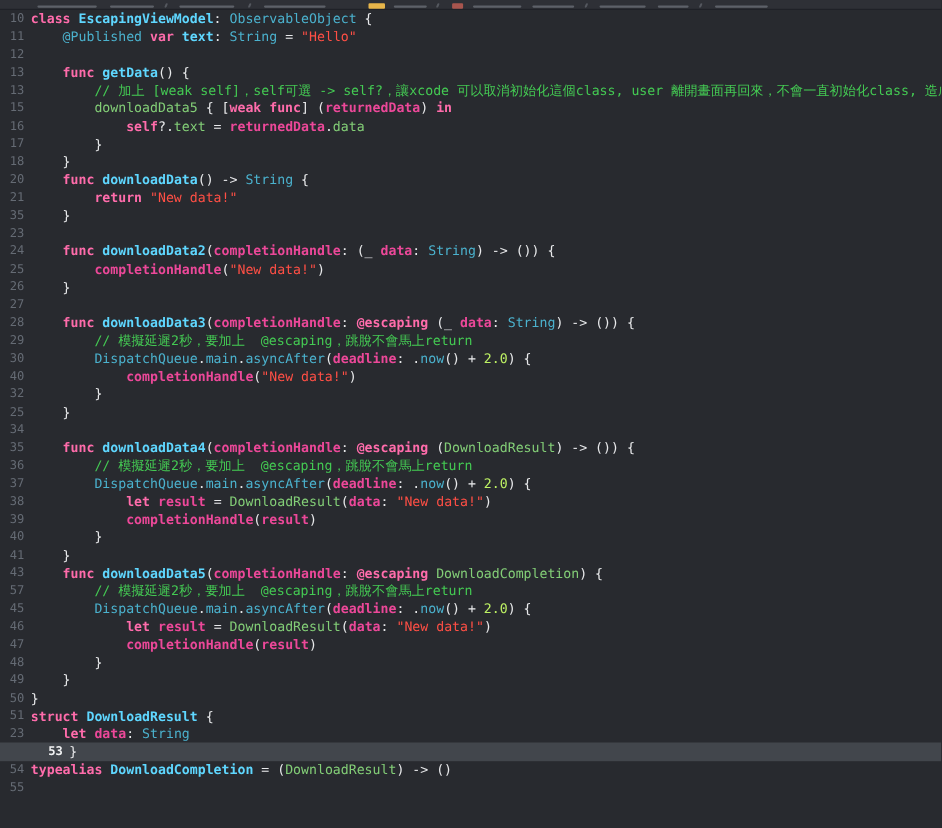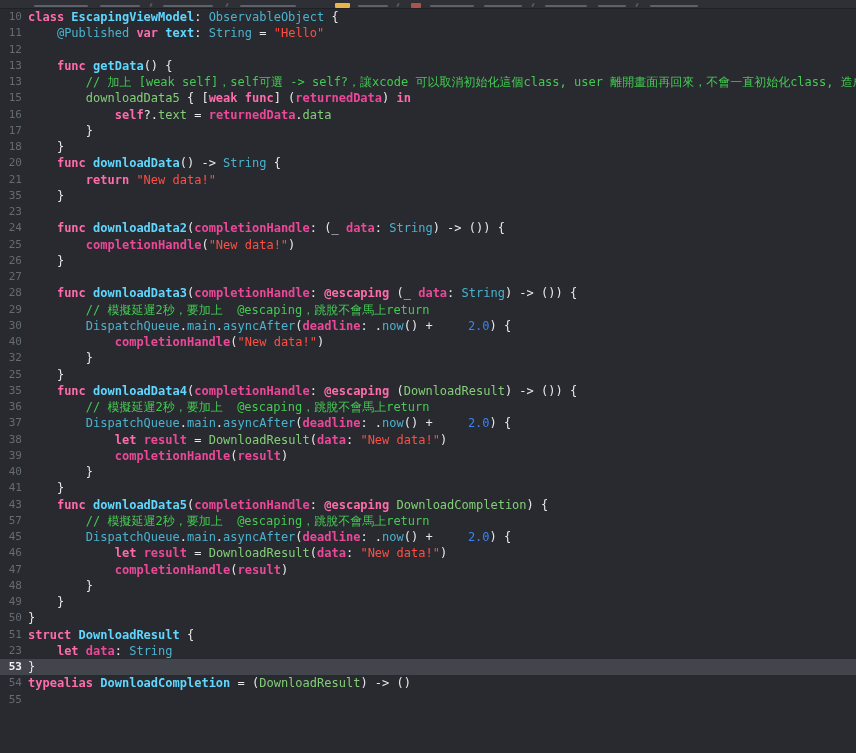--- a/index.html
+++ b/index.html
@@ -7,32 +7,32 @@
        font-family:"DejaVu Sans Mono","Liberation Mono",monospace;}
   
   #jumpbar{position:absolute;top:0;left:0;width:856px;height:8px;background:#2e3036;
            border-bottom:1px solid #1f2126;}
   .frag{position:absolute;bottom:1px;height:2px;border-radius:1px;background:#858a93;opacity:.55;}
   .frag.sep{height:4px;width:2px !important;transform:skewX(-20deg);opacity:.45;}
   .frag.icon{height:5px;opacity:1;border-radius:1px;bottom:0;}
   
   #editor{position:absolute;top:9px;left:0;width:856px;height:744px;overflow:hidden;}
   .row{display:flex;height:16.25px;line-height:16.25px;font-size:12px;white-space:pre;overflow:hidden;}
-  .row.current{background:#42464c;}
+  .row.current{background:#42464c;padding-left:35px;}
   .ln{flex:0 0 22px;text-align:right;padding-right:6px;color:#656b74;font-size:11px;
       -webkit-user-select:none;user-select:none;}
   .row.current .ln{color:#f1f2f3;font-weight:bold;}
   .code{flex:1;overflow:hidden;}
   .kw  {color:#ff6cab;font-weight:bold;}
   .decl{color:#5fd7ff;font-weight:bold;}
   .sdk {color:#4bb2ce;}
   .use {color:#83ce77;}
   .cmt {color:#44ca53;}
   .str {color:#ff4f45;}
-  .num {color:#3b82f6;margin-left:28px;}
+  .num {color:#bef264;}
   .pln {color:#e8e9eb;}
   .id  {color:#ec4899;font-weight:bold;}
 </style>
 </head>
 <body>
 
 <div id="app">
   <div id="jumpbar">
       <div class="frag" style="left: 34px; width: 54px;"></div>
       <div class="frag" style="left: 100px; width: 40px;"></div>
@@ -69,20 +69,21 @@
       <div class="row"><span class="ln">24</span><span class="code"><span class="pln">    </span><span class="kw">func</span><span class="pln"> </span><span class="decl">downloadData2</span><span class="pln">(</span><span class="id">completionHandle</span><span class="pln">: (_ </span><span class="id">data</span><span class="pln">: </span><span class="sdk">String</span><span class="pln">) -&gt; ()) {</span></span></div>
       <div class="row"><span class="ln">25</span><span class="code"><span class="pln">        </span><span class="id">completionHandle</span><span class="pln">(</span><span class="str">"New data!"</span><span class="pln">)</span></span></div>
       <div class="row"><span class="ln">26</span><span class="code"><span class="pln">    }</span></span></div>
       <div class="row"><span class="ln">27</span><span class="code"></span></div>
       <div class="row"><span class="ln">28</span><span class="code"><span class="pln">    </span><span class="kw">func</span><span class="pln"> </span><span class="decl">downloadData3</span><span class="pln">(</span><span class="id">completionHandle</span><span class="pln">: </span><span class="kw">@escaping</span><span class="pln"> (_ </span><span class="id">data</span><span class="pln">: </span><span class="sdk">String</span><span class="pln">) -&gt; ()) {</span></span></div>
       <div class="row"><span class="ln">29</span><span class="code"><span class="pln">        </span><span class="cmt">// 模擬延遲2秒，要加上  @escaping，跳脫不會馬上return</span></span></div>
       <div class="row"><span class="ln">30</span><span class="code"><span class="pln">        </span><span class="sdk">DispatchQueue</span><span class="pln">.</span><span class="sdk">main</span><span class="pln">.</span><span class="sdk">asyncAfter</span><span class="pln">(</span><span class="id">deadline</span><span class="pln">: .</span><span class="sdk">now</span><span class="pln">() + </span><span class="num">2.0</span><span class="pln">) {</span></span></div>
       <div class="row"><span class="ln">40</span><span class="code"><span class="pln">            </span><span class="id">completionHandle</span><span class="pln">(</span><span class="str">"New data!"</span><span class="pln">)</span></span></div>
       <div class="row"><span class="ln">32</span><span class="code"><span class="pln">        }</span></span></div>
       <div class="row"><span class="ln">25</span><span class="code"><span class="pln">    }</span></span></div>
+      <div class="row"><span class="ln">34</span><span class="code"></span></div>
       <div class="row"><span class="ln">35</span><span class="code"><span class="pln">    </span><span class="kw">func</span><span class="pln"> </span><span class="decl">downloadData4</span><span class="pln">(</span><span class="id">completionHandle</span><span class="pln">: </span><span class="kw">@escaping</span><span class="pln"> (</span><span class="use">DownloadResult</span><span class="pln">) -&gt; ()) {</span></span></div>
       <div class="row"><span class="ln">36</span><span class="code"><span class="pln">        </span><span class="cmt">// 模擬延遲2秒，要加上  @escaping，跳脫不會馬上return</span></span></div>
       <div class="row"><span class="ln">37</span><span class="code"><span class="pln">        </span><span class="sdk">DispatchQueue</span><span class="pln">.</span><span class="sdk">main</span><span class="pln">.</span><span class="sdk">asyncAfter</span><span class="pln">(</span><span class="id">deadline</span><span class="pln">: .</span><span class="sdk">now</span><span class="pln">() + </span><span class="num">2.0</span><span class="pln">) {</span></span></div>
       <div class="row"><span class="ln">38</span><span class="code"><span class="pln">            </span><span class="kw">let</span><span class="pln"> </span><span class="id">result</span><span class="pln"> = </span><span class="use">DownloadResult</span><span class="pln">(</span><span class="id">data</span><span class="pln">: </span><span class="str">"New data!"</span><span class="pln">)</span></span></div>
       <div class="row"><span class="ln">39</span><span class="code"><span class="pln">            </span><span class="id">completionHandle</span><span class="pln">(</span><span class="id">result</span><span class="pln">)</span></span></div>
       <div class="row"><span class="ln">40</span><span class="code"><span class="pln">        }</span></span></div>
       <div class="row"><span class="ln">41</span><span class="code"><span class="pln">    }</span></span></div>
       <div class="row"><span class="ln">43</span><span class="code"><span class="pln">    </span><span class="kw">func</span><span class="pln"> </span><span class="decl">downloadData5</span><span class="pln">(</span><span class="id">completionHandle</span><span class="pln">: </span><span class="kw">@escaping</span><span class="pln"> </span><span class="use">DownloadCompletion</span><span class="pln">) {</span></span></div>
       <div class="row"><span class="ln">57</span><span class="code"><span class="pln">        </span><span class="cmt">// 模擬延遲2秒，要加上  @escaping，跳脫不會馬上return</span></span></div>
       <div class="row"><span class="ln">45</span><span class="code"><span class="pln">        </span><span class="sdk">DispatchQueue</span><span class="pln">.</span><span class="sdk">main</span><span class="pln">.</span><span class="sdk">asyncAfter</span><span class="pln">(</span><span class="id">deadline</span><span class="pln">: .</span><span class="sdk">now</span><span class="pln">() + </span><span class="num">2.0</span><span class="pln">) {</span></span></div>

